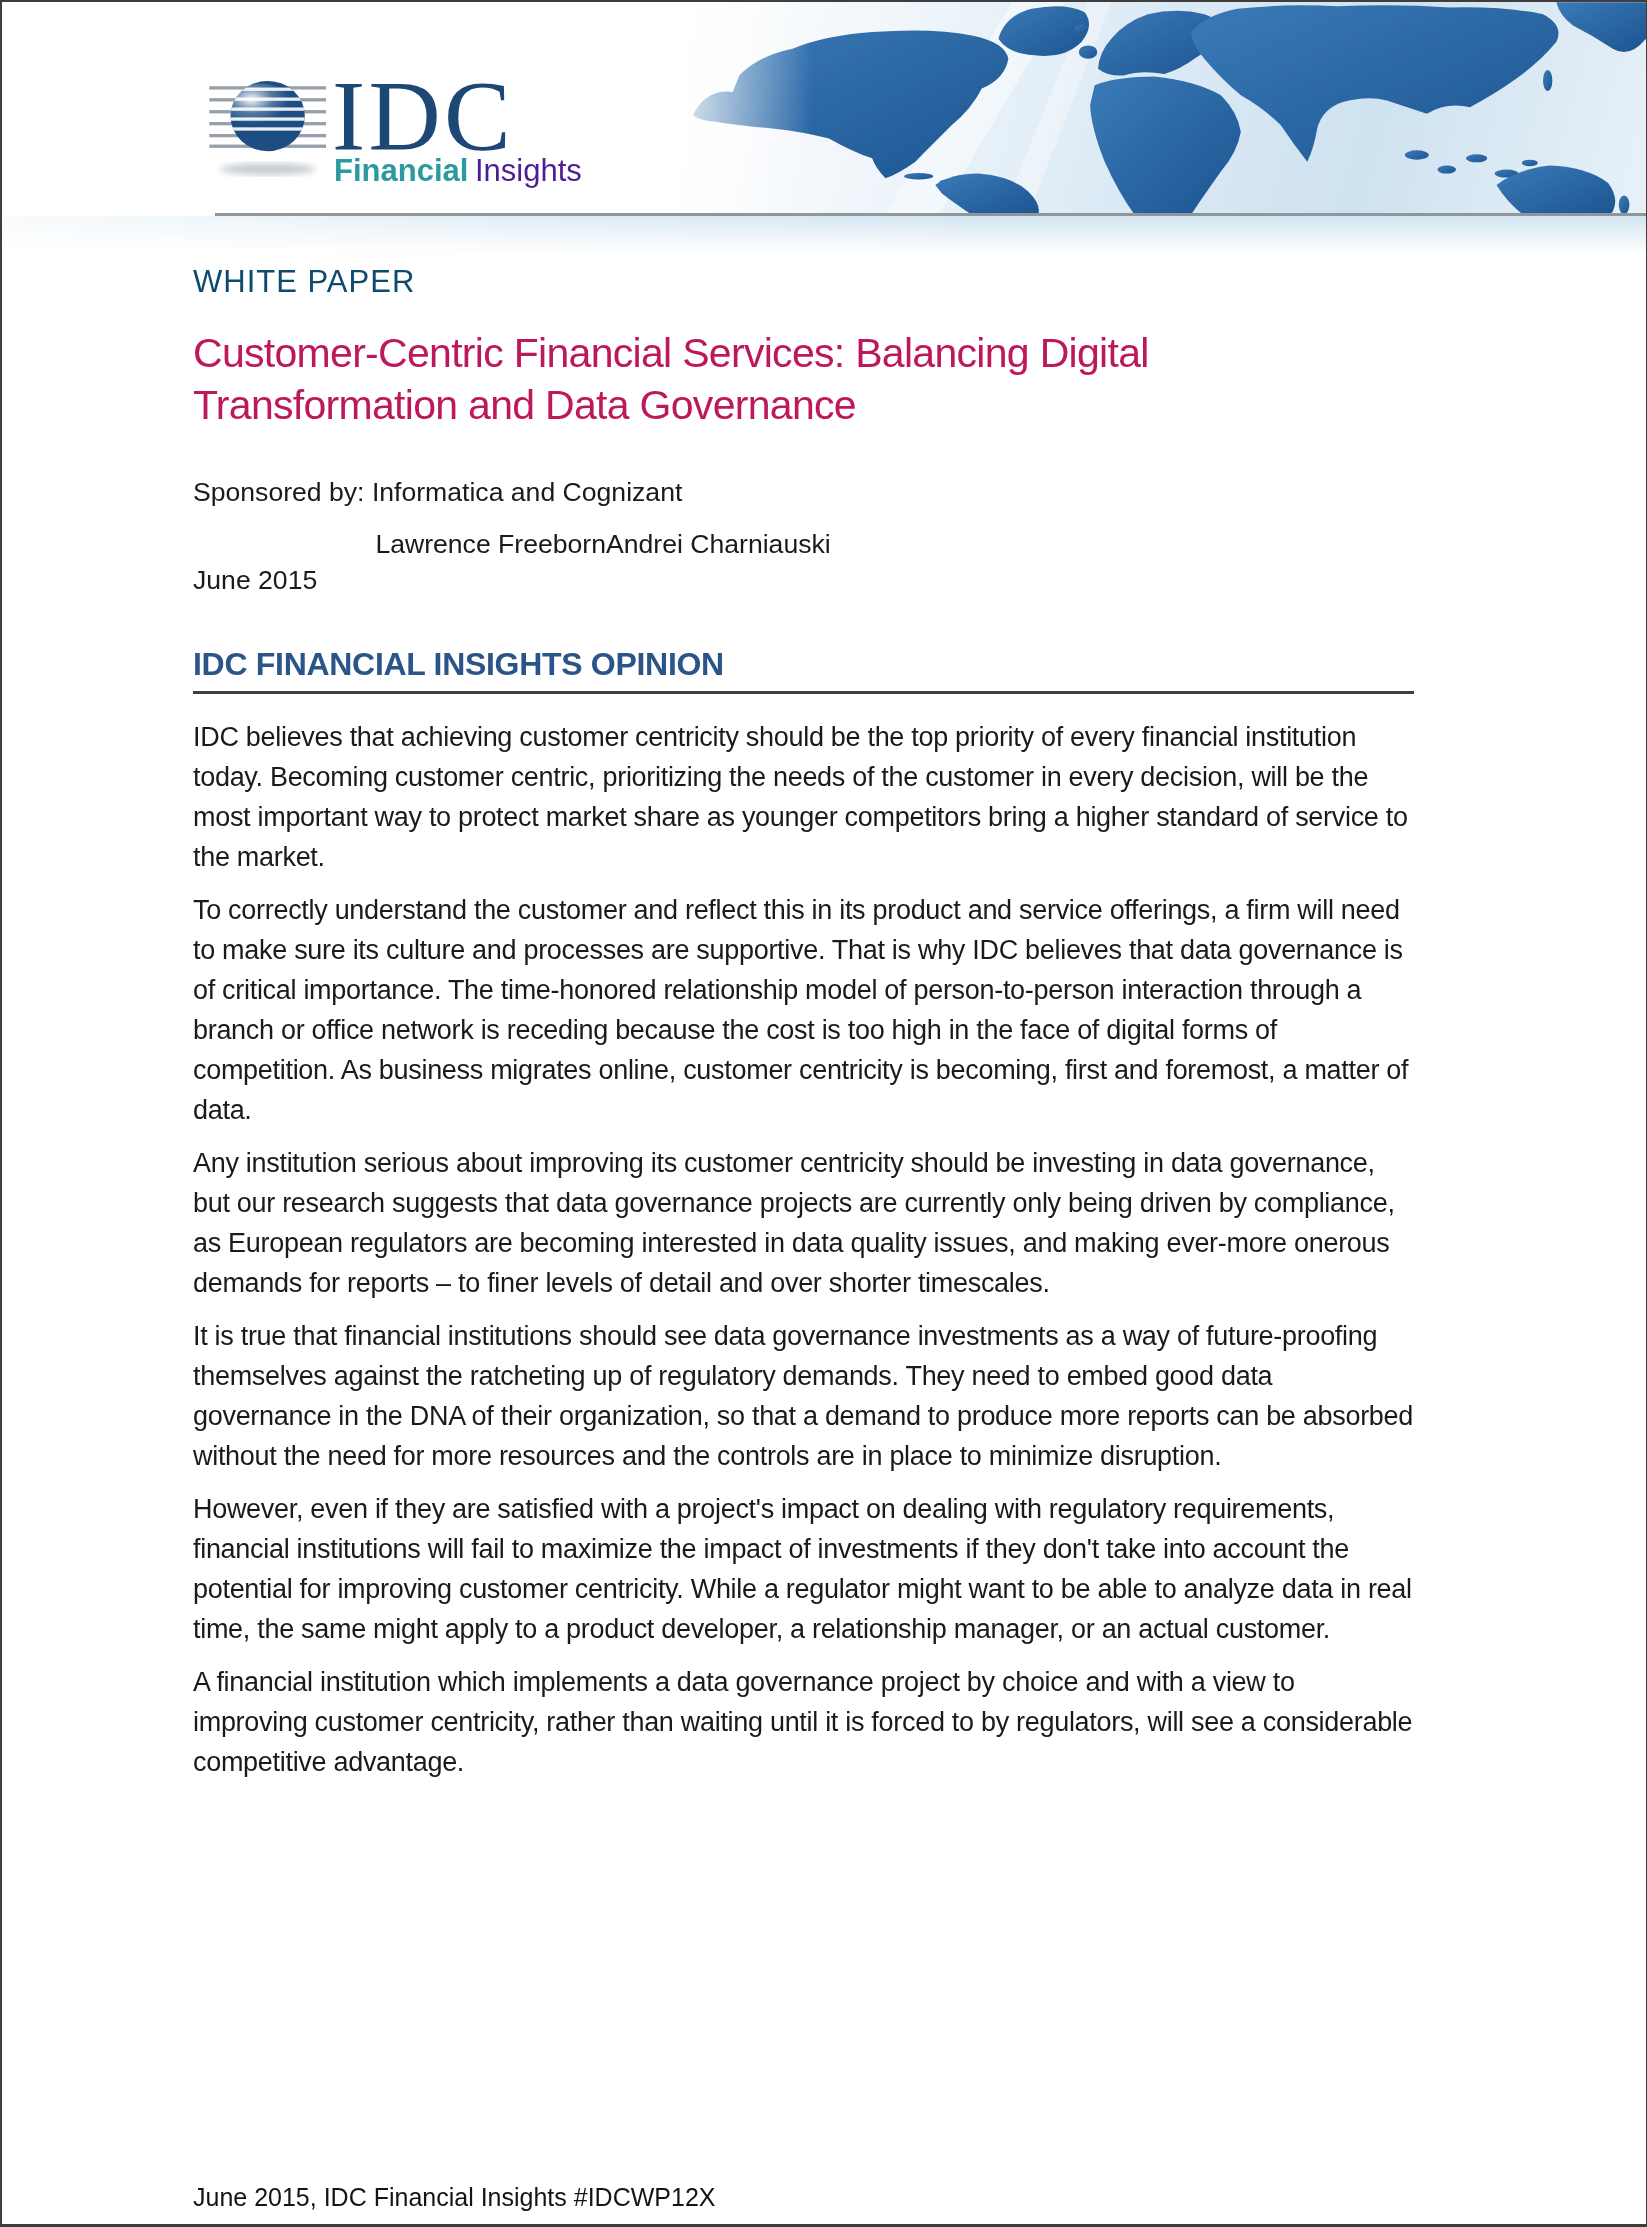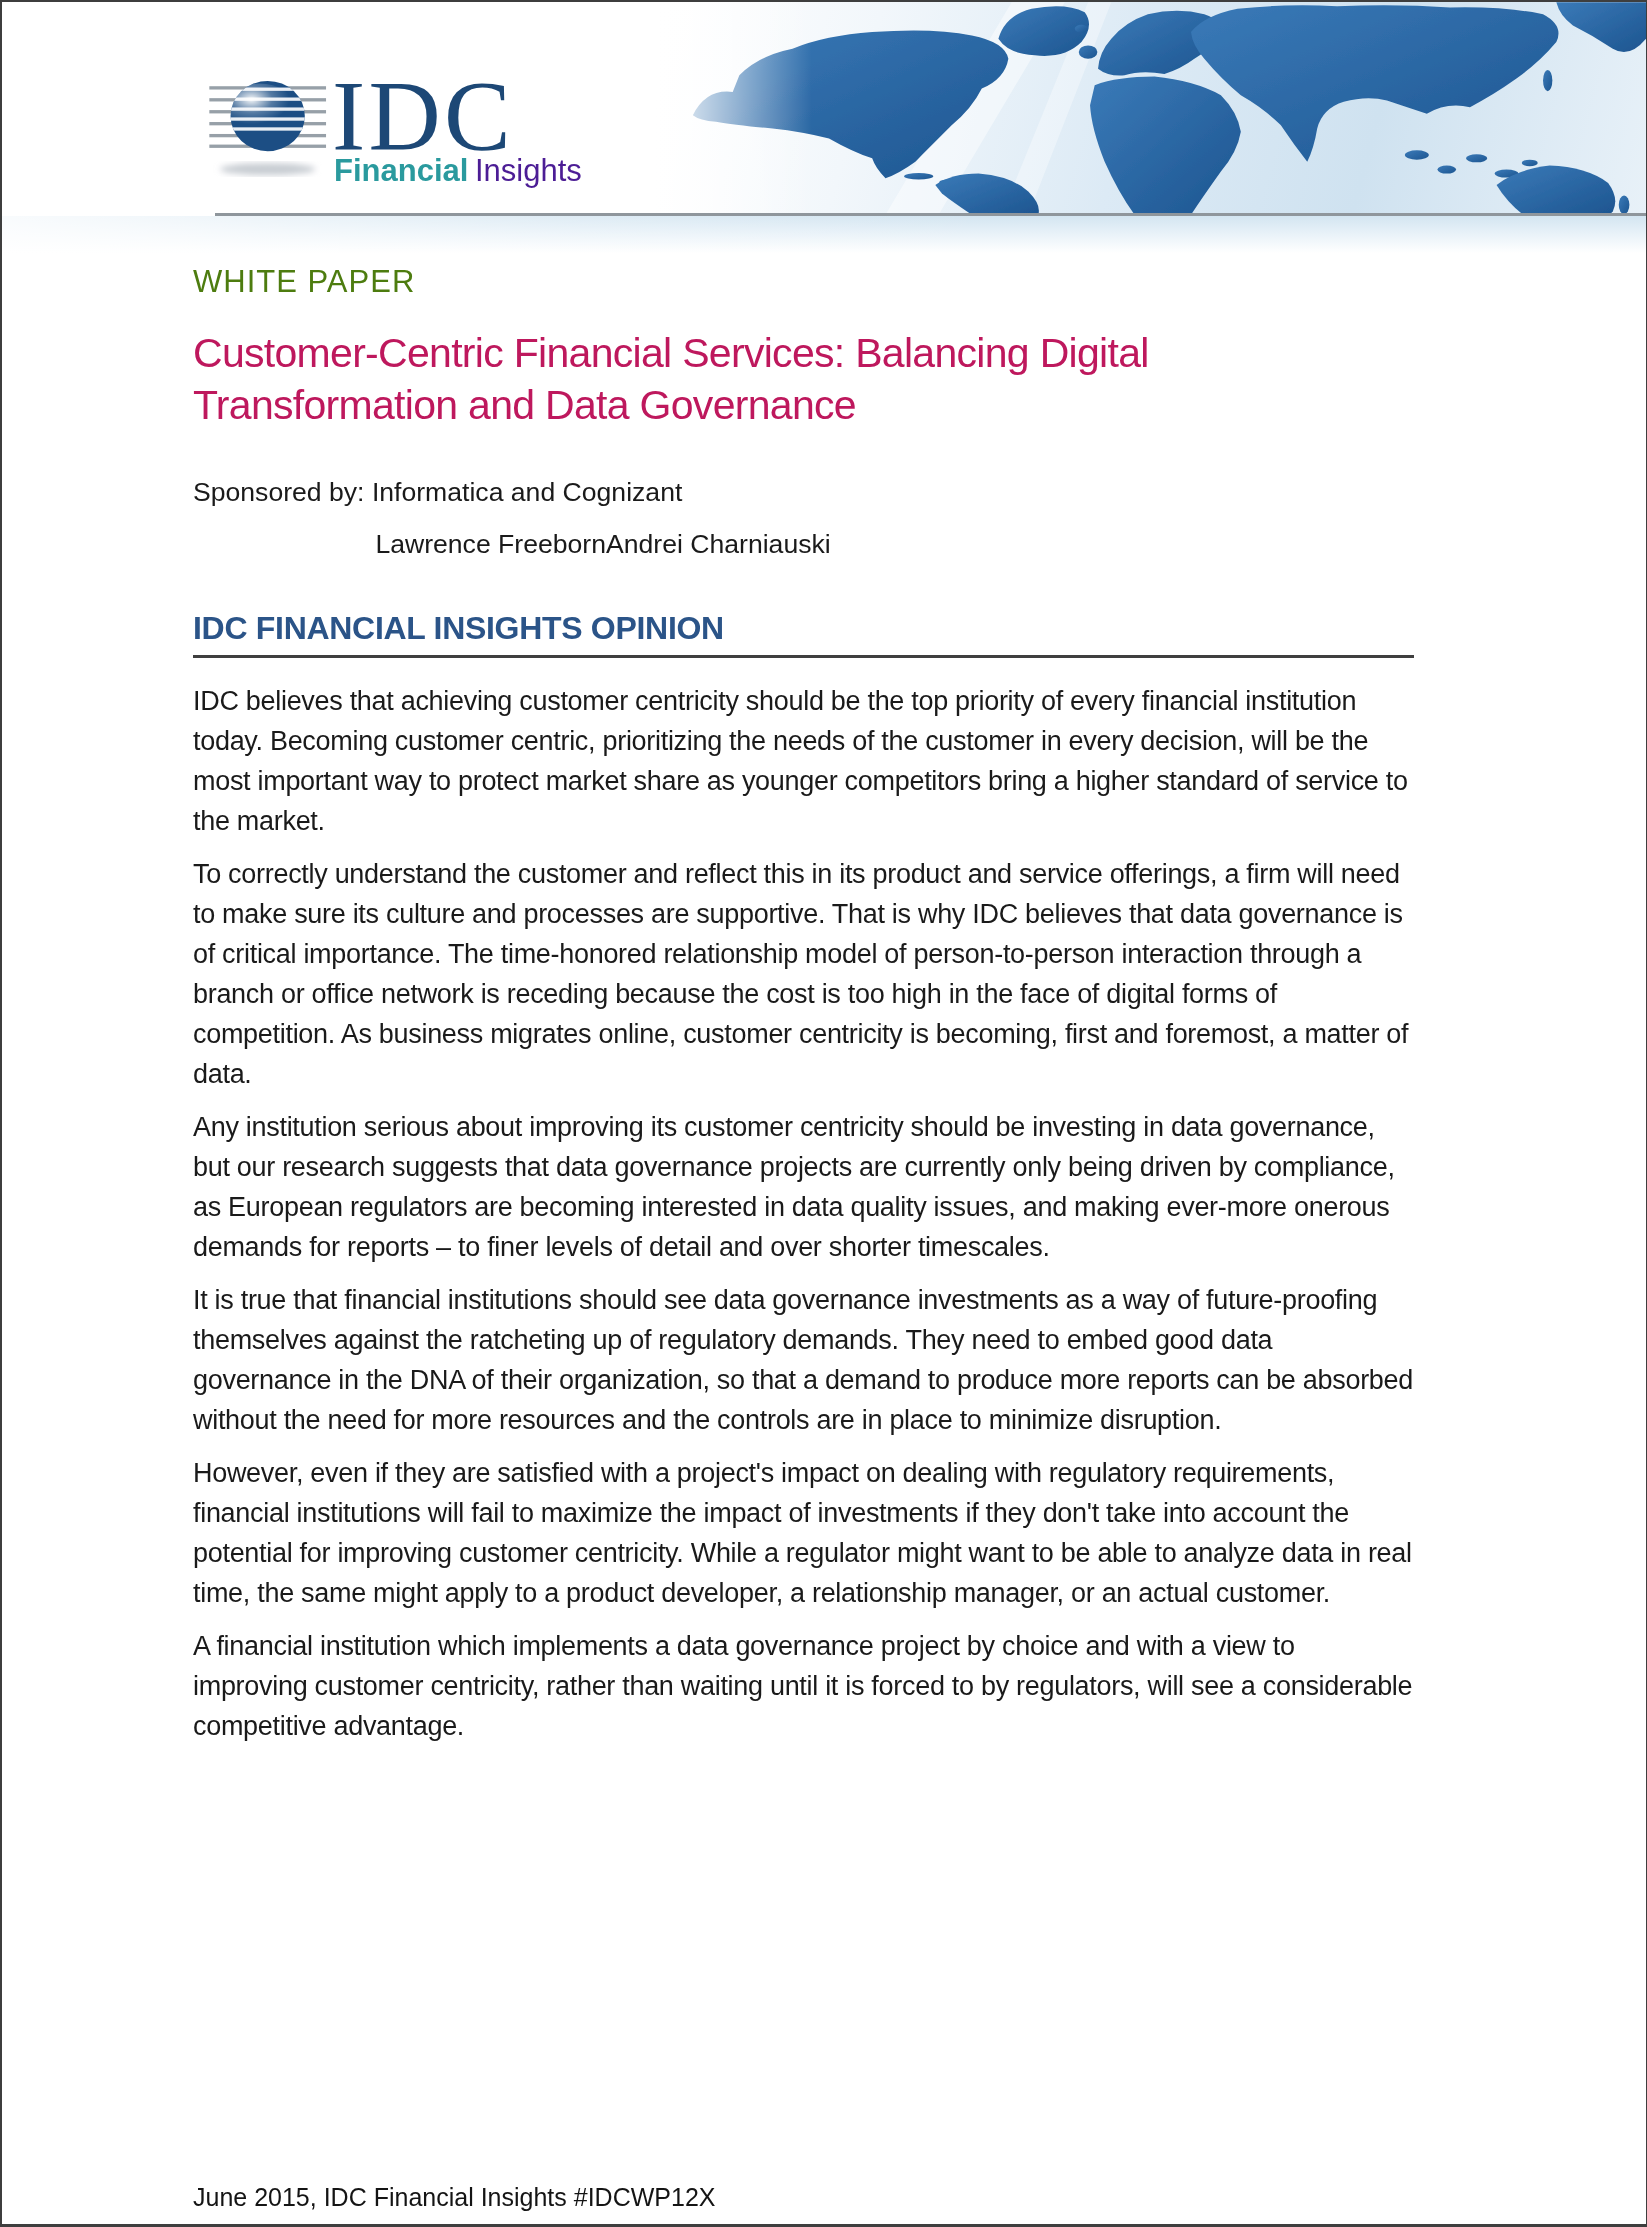--- a/index.html
+++ b/index.html
@@ -39,21 +39,21 @@
   .logo .brand{
     position:absolute;left:124px;top:-12px;
     font-family:"Liberation Serif","DejaVu Serif",serif;
     font-size:100px;line-height:100px;letter-spacing:3.3px;color:#1d4876;
   }
   .logo .division{position:absolute;left:126px;top:76px;font-size:31px;line-height:33px;white-space:nowrap;}
   .logo .division .fin{color:#2a9a9e;font-weight:bold;}
   .logo .division .ins{color:#4c1d95;font-weight:normal;margin-left:6.6px;}
   
   .content{padding:0 232px 0 191px;}
-  .wp-label{margin-top:12px;font-size:31px;line-height:33px;letter-spacing:1px;color:#4d7c0f;}
+  .wp-label{margin-top:12px;font-size:31px;line-height:33px;letter-spacing:1px;color:#0c4a6e;}
   .doc-title{
     margin-top:29px;font-size:41px;line-height:52px;letter-spacing:-0.7px;
     font-weight:400;color:#be185d;
   }
   .sponsored{margin-top:43px;font-size:26.6px;line-height:36px;}
   .authors{margin-top:16px;display:flex;font-size:26.6px;line-height:36px;text-align:right;}
   .authors .a1{width:413px;}
   .date-line{font-size:26.6px;line-height:36px;}
   .section-heading{
     margin-top:48px;font-size:32px;line-height:36px;font-weight:bold;
@@ -176,20 +176,21 @@
     <div class="wp-label">WHITE PAPER</div>
 
     <div class="doc-title">Customer-Centric Financial Services: Balancing Digital Transformation and Data Governance</div>
 
     <div class="sponsored">Sponsored by: Informatica and Cognizant</div>
 
     <div class="authors">
       <span class="a1">Lawrence Freeborn</span>
       <span class="a2">Andrei Charniauski</span>
     </div>
+    <div class="date-line">June 2015</div>
 
     <div class="section-heading">IDC FINANCIAL INSIGHTS OPINION</div>
     <div class="section-rule"></div>
 
     <p class="para first">IDC believes that achieving customer centricity should be the top priority of every financial institution today. Becoming customer centric, prioritizing the needs of the customer in every decision, will be the most important way to protect market share as younger competitors bring a higher standard of service to the market.</p>
     <p class="para">To correctly understand the customer and reflect this in its product and service offerings, a firm will need to make sure its culture and processes are supportive. That is why IDC believes that data governance is of critical importance. The time-honored relationship model of person-to-person interaction through a branch or office network is receding because the cost is too high in the face of digital forms of competition. As business migrates online, customer centricity is becoming, first and foremost, a matter of data.</p>
     <p class="para">Any institution serious about improving its customer centricity should be investing in data governance, but our research suggests that data governance projects are currently only being driven by compliance, as European regulators are becoming interested in data quality issues, and making ever-more onerous demands for reports – to finer levels of detail and over shorter timescales.</p>
     <p class="para">It is true that financial institutions should see data governance investments as a way of future-proofing themselves against the ratcheting up of regulatory demands. They need to embed good data governance in the DNA of their organization, so that a demand to produce more reports can be absorbed without the need for more resources and the controls are in place to minimize disruption.</p>
     <p class="para">However, even if they are satisfied with a project's impact on dealing with regulatory requirements, financial institutions will fail to maximize the impact of investments if they don't take into account the potential for improving customer centricity. While a regulator might want to be able to analyze data in real time, the same might apply to a product developer, a relationship manager, or an actual customer.</p>
     <p class="para">A financial institution which implements a data governance project by choice and with a view to improving customer centricity, rather than waiting until it is forced to by regulators, will see a considerable competitive advantage.</p>

